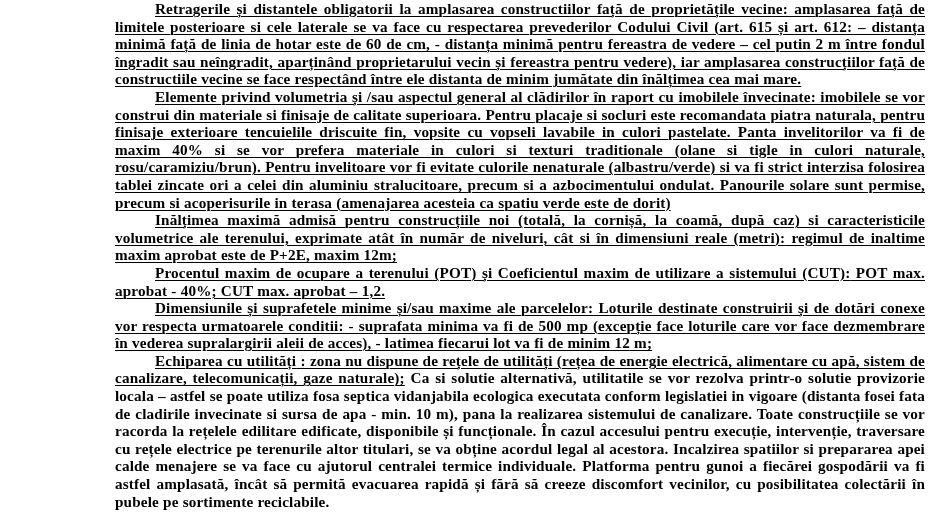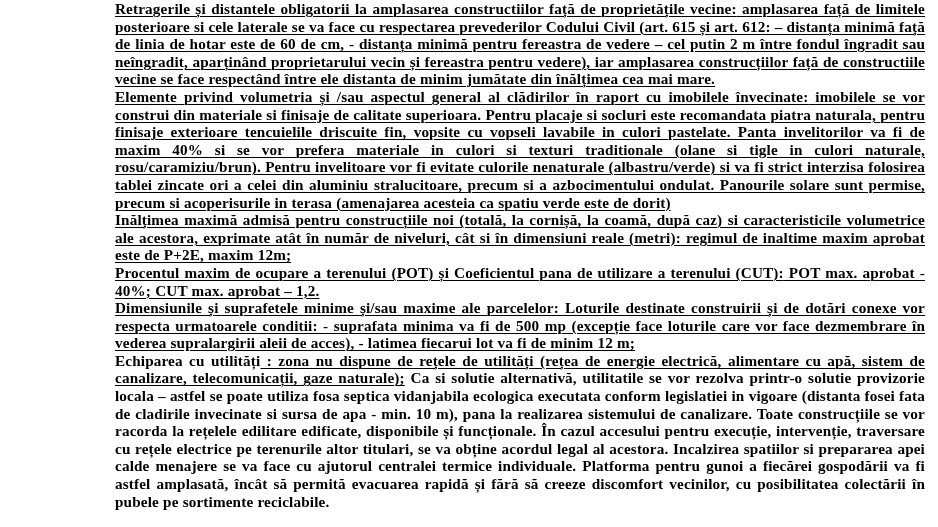--- a/index.html
+++ b/index.html
@@ -37,22 +37,24 @@
     text-align: justify;
     text-indent: 0;
   }
   p.para.underlined {
     text-decoration: underline;
     text-decoration-thickness: 1px;
     text-underline-offset: 2px;
   }
   .hdr {
     font-weight: bold;
+    text-decoration: underline;
     text-decoration-thickness: 1px;
     text-underline-offset: 2px;
+    margin-left: 40px;
   }
   .bodytext {
     font-weight: bold;
   }
   p.para.plain {
     text-decoration: none;
   }
   
   .doc-body > p:last-child {
     text-align: justify;
@@ -61,22 +63,22 @@
 </head>
 <body>
 
 <div id="doc-page">
   <div class="doc-body">
 
     <p class="para underlined"><span class="hdr">Retragerile și distantele obligatorii la amplasarea constructiilor față de proprietățile vecine:</span><span class="bodytext"> amplasarea față de limitele posterioare si cele laterale se va face cu respectarea prevederilor Codului Civil (art. 615 și art. 612: – distanța minimă față de linia de hotar este de 60 de cm, - distanța minimă pentru fereastra de vedere – cel putin 2 m între fondul îngradit sau neîngradit, aparținând proprietarului vecin și fereastra pentru vedere), iar amplasarea construcțiilor față de constructiile vecine se face respectând între ele distanta de minim jumătate din înălțimea cea mai mare.</span></p>
 
     <p class="para underlined"><span class="hdr">Elemente privind volumetria și /sau aspectul general al clădirilor în raport cu imobilele învecinate:</span><span class="bodytext"> imobilele se vor construi din materiale si finisaje de calitate superioara. Pentru placaje si socluri este recomandata piatra naturala, pentru finisaje exterioare tencuielile driscuite fin, vopsite cu vopseli lavabile in culori pastelate. Panta invelitorilor va fi de maxim 40% si se vor prefera materiale in culori si texturi traditionale (olane si tigle in culori naturale, rosu/caramiziu/brun). Pentru invelitoare vor fi evitate culorile nenaturale (albastru/verde) si va fi strict interzisa folosirea tablei zincate ori a celei din aluminiu stralucitoare, precum si a azbocimentului ondulat. Panourile solare sunt permise, precum si acoperisurile in terasa (amenajarea acesteia ca spatiu verde este de dorit)</span></p>
 
-    <p class="para underlined"><span class="hdr">Inălțimea maximă admisă pentru construcțiile noi (totală, la cornișă, la coamă, după caz) si caracteristicile volumetrice ale acestora, exprimate atât în număr de niveluri, cât si în dimensiuni reale (metri):</span><span class="bodytext"> regimul de inaltime maxim aprobat este de P+2E, maxim 12m;</span></p>
+    <p class="para underlined"><span class="hdr">Inălțimea maximă admisă pentru construcțiile noi (totală, la cornișă, la coamă, după caz) si caracteristicile volumetrice ale terenului, exprimate atât în număr de niveluri, cât si în dimensiuni reale (metri):</span><span class="bodytext"> regimul de inaltime maxim aprobat este de P+2E, maxim 12m;</span></p>
 
-    <p class="para underlined"><span class="hdr">Procentul maxim de ocupare a terenului (POT) și Coeficientul pana de utilizare a terenului (CUT):</span><span class="bodytext"> POT max. aprobat - 40%; CUT max. aprobat – 1,2.</span></p>
+    <p class="para underlined"><span class="hdr">Procentul maxim de ocupare a terenului (POT) și Coeficientul maxim de utilizare a sistemului (CUT):</span><span class="bodytext"> POT max. aprobat - 40%; CUT max. aprobat – 1,2.</span></p>
 
     <p class="para underlined"><span class="hdr">Dimensiunile și suprafetele minime și/sau maxime ale parcelelor:</span><span class="bodytext"> Loturile destinate construirii și de dotări conexe vor respecta urmatoarele conditii:  - suprafata minima va fi de 500 mp (excepție face loturile care vor face dezmembrare în vederea supralargirii aleii de acces), - latimea fiecarui lot va fi de minim 12 m;</span></p>
 
     <p class="para plain"><span class="hdr">Echiparea cu utilități</span><span class="bodytext" style="text-decoration:underline;text-decoration-thickness:1px;text-underline-offset:2px;"> : zona nu dispune de rețele de utilități (rețea de energie electrică, alimentare cu apă, sistem de canalizare, telecomunicații, gaze naturale);</span><span class="bodytext">  Ca si solutie alternativă, utilitatile se vor rezolva printr-o solutie provizorie locala – astfel se poate utiliza fosa septica vidanjabila ecologica executata conform legislatiei in vigoare (distanta fosei fata de cladirile invecinate si sursa de apa - min. 10 m), pana la realizarea sistemului de canalizare. Toate construcțiile se vor racorda la rețelele edilitare edificate, disponibile și funcționale. În cazul accesului pentru execuție, intervenție, traversare cu rețele electrice pe terenurile altor titulari, se va obține acordul legal al acestora. Incalzirea spatiilor si prepararea apei calde menajere se va face cu ajutorul centralei termice individuale. Platforma pentru gunoi a fiecărei gospodării va fi astfel amplasată, încât să permită evacuarea rapidă și fără să creeze discomfort vecinilor, cu posibilitatea colectării în pubele pe sortimente reciclabile.</span></p>
 
   </div>
 </div>
 
 </body></html>

